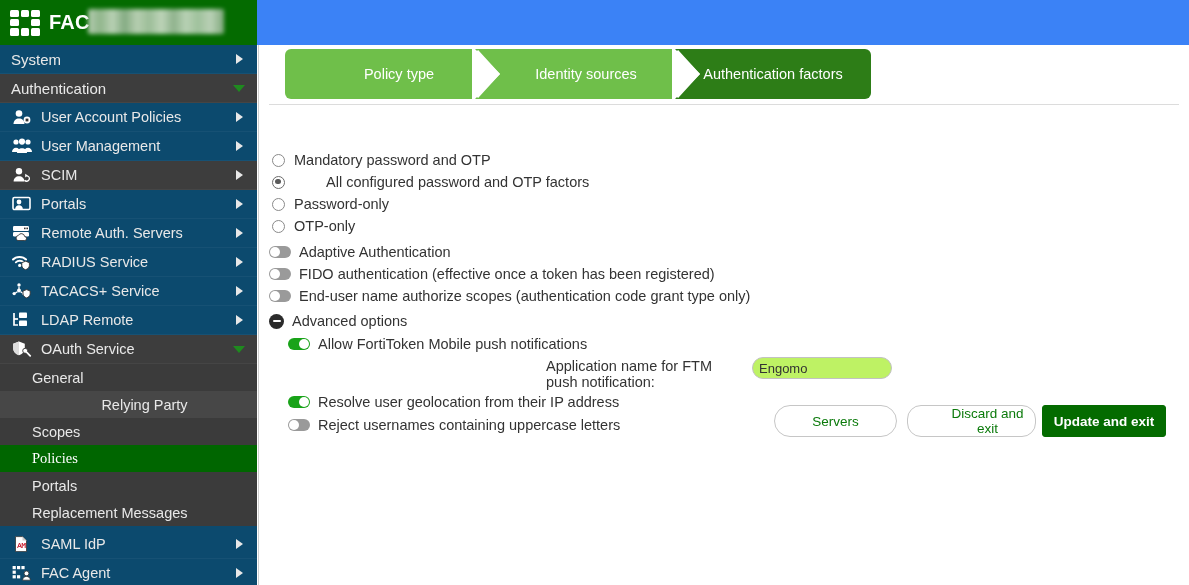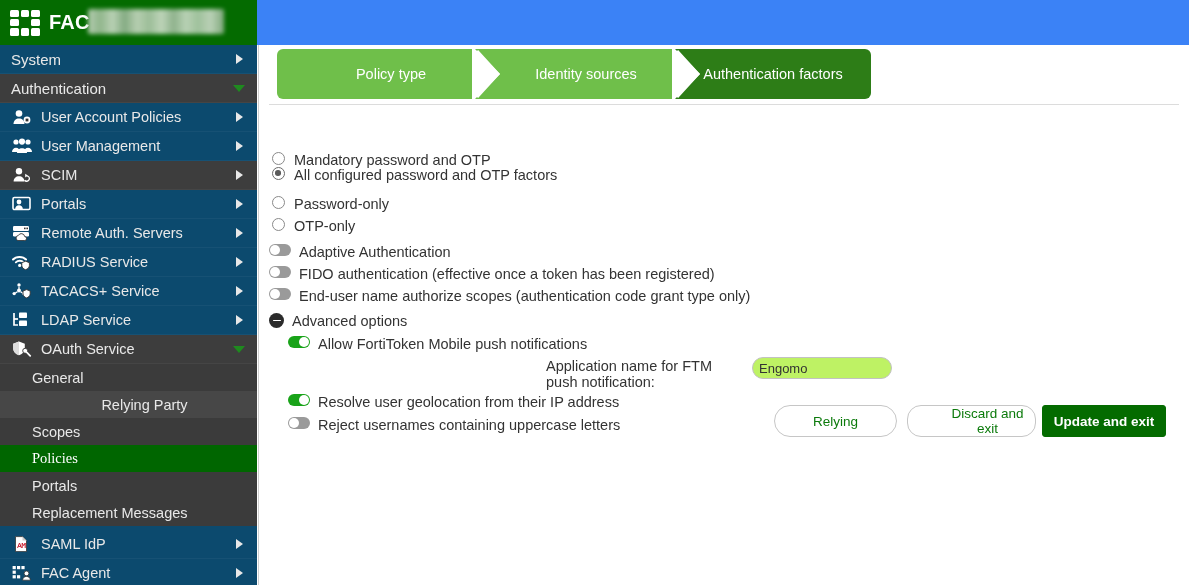--- a/index.html
+++ b/index.html
@@ -129,21 +129,21 @@
   }
   .wstep {
     position: absolute; top: 0; height: 50px;
     display: flex; align-items: center; justify-content: center;
     color: #ffffff;
     font-size: 14.5px;
     white-space: nowrap;
   }
   .wstep span { position: relative; z-index: 3; }
   #wstep0 {
-    left: 8px; width: 228px;
+    left: 16px; width: 228px;
     background: #6fbf4a;
     border-radius: 6px 0 0 6px;
   }
   #wstep1 {
     left: 206px; width: 222px;
     background: #6fbf4a;
   }
   #wstep2 {
     left: 406px; width: 196px;
     background: #2d7d17;
@@ -160,21 +160,21 @@
 
   #divider {
     position: absolute; left: 10px; top: 59px;
     width: 910px; height: 1px;
     background: #dcdcdc;
   }
 
   
   .opt-row {
     position: absolute;
-    display: flex; 
+    display: flex; align-items: center;
     font-size: 14.5px;
     color: #333333;
     white-space: nowrap;
   }
   .radio {
     width: 13px; height: 13px;
     border: 1.3px solid #8a8a8a;
     border-radius: 50%;
     background: #ffffff;
     margin-right: 9px;
@@ -412,21 +412,21 @@
 
   <div class="nav-row">
     <span class="nav-icon">
       <svg width="20" height="16" viewBox="0 0 20 16">
           <path d="M2 1v12h4" fill="none" stroke="#fff" stroke-width="1.7"></path>
           <path d="M2 7h4" fill="none" stroke="#fff" stroke-width="1.7"></path>
           <rect x="7" y="0.6" width="8" height="5.4" rx="0.8" fill="#fff"></rect>
           <rect x="7" y="8.6" width="8" height="5.4" rx="0.8" fill="#fff"></rect>
         </svg>
     </span>
-    <span class="nav-label">LDAP Service</span>
+    <span class="nav-label">LDAP Remote</span>
     <span class="caret-right"></span>
   </div>
 
   <div class="nav-row hl">
     <span class="nav-icon">
       <svg width="20" height="16" viewBox="0 0 20 16">
           <path d="M7 0.6l5.8 2.2v4.5C12.8 11 10.1 13.2 7 14.2 3.9 13.2 1.2 11 1.2 7.3V2.8z" fill="#fff"></path>
           <path d="M7 0.6v13.6C3.9 13.2 1.2 11 1.2 7.3V2.8z" fill="#ddd"></path>
           <circle cx="13.2" cy="9.8" r="2.5" fill="#fff" stroke="#333" stroke-width="0.9"></circle>
           <path d="M14.8 11.4l3.4 3.4" stroke="#fff" stroke-width="1.8" stroke-linecap="round"></path>
@@ -507,21 +507,21 @@
       <path d="M5 2 L26 25 L5 48" fill="none" stroke="#ffffff" stroke-width="3"></path>
     </svg>
   </div>
 
   <div id="divider"></div>
 
   <div class="opt-row" style="left:13px; top:107px;">
     <span class="radio"></span>
     <span>Mandatory password and OTP</span>
   </div>
-  <div class="opt-row" style="left:13px; top:122px;">
+  <div class="opt-row" style="left:13px; top:129px;gap:32px;">
     <span class="radio checked"></span>
     <span>All configured password and OTP factors</span>
   </div>
   <div class="opt-row" style="left:13px; top:151px;">
     <span class="radio"></span>
     <span>Password-only</span>
   </div>
   <div class="opt-row" style="left:13px; top:173px;">
     <span class="radio"></span>
     <span>OTP-only</span>
@@ -555,16 +555,16 @@
 
   <div class="opt-row" style="left:29px; top:349px;">
     <span class="toggle on"></span>
     <span>Resolve user geolocation from their IP address</span>
   </div>
   <div class="opt-row" style="left:29px; top:372px;">
     <span class="toggle"></span>
     <span>Reject usernames containing uppercase letters</span>
   </div>
 
-  <button class="btn" id="btn-previous">Relying</button>
+  <button class="btn" id="btn-previous">Servers</button>
   <button class="btn" id="btn-discard">Discard and exit</button>
   <button class="btn" id="btn-update">Update and exit</button>
 </div>
 
 </body></html>

